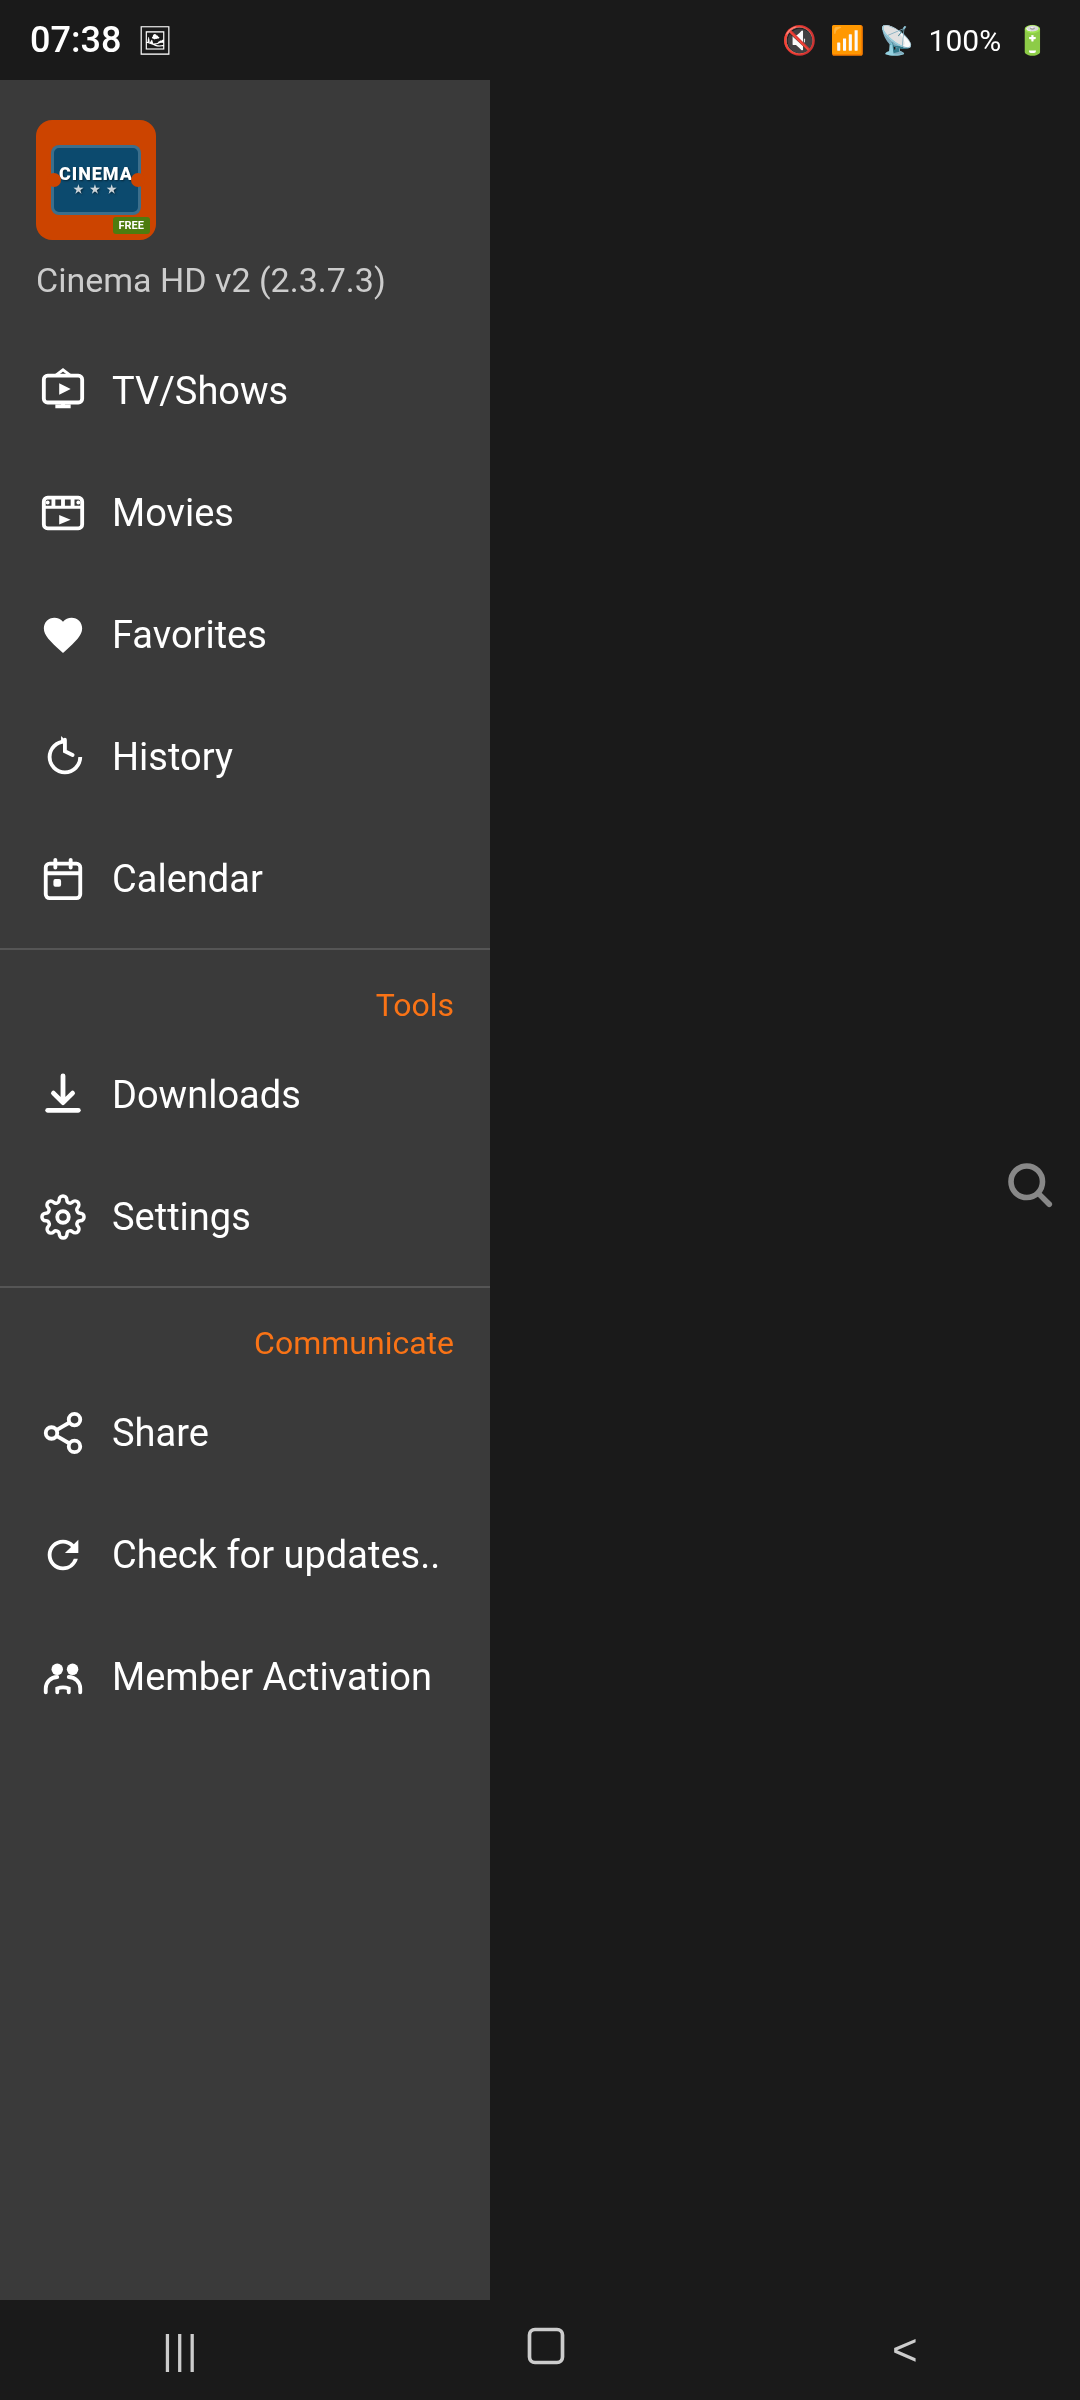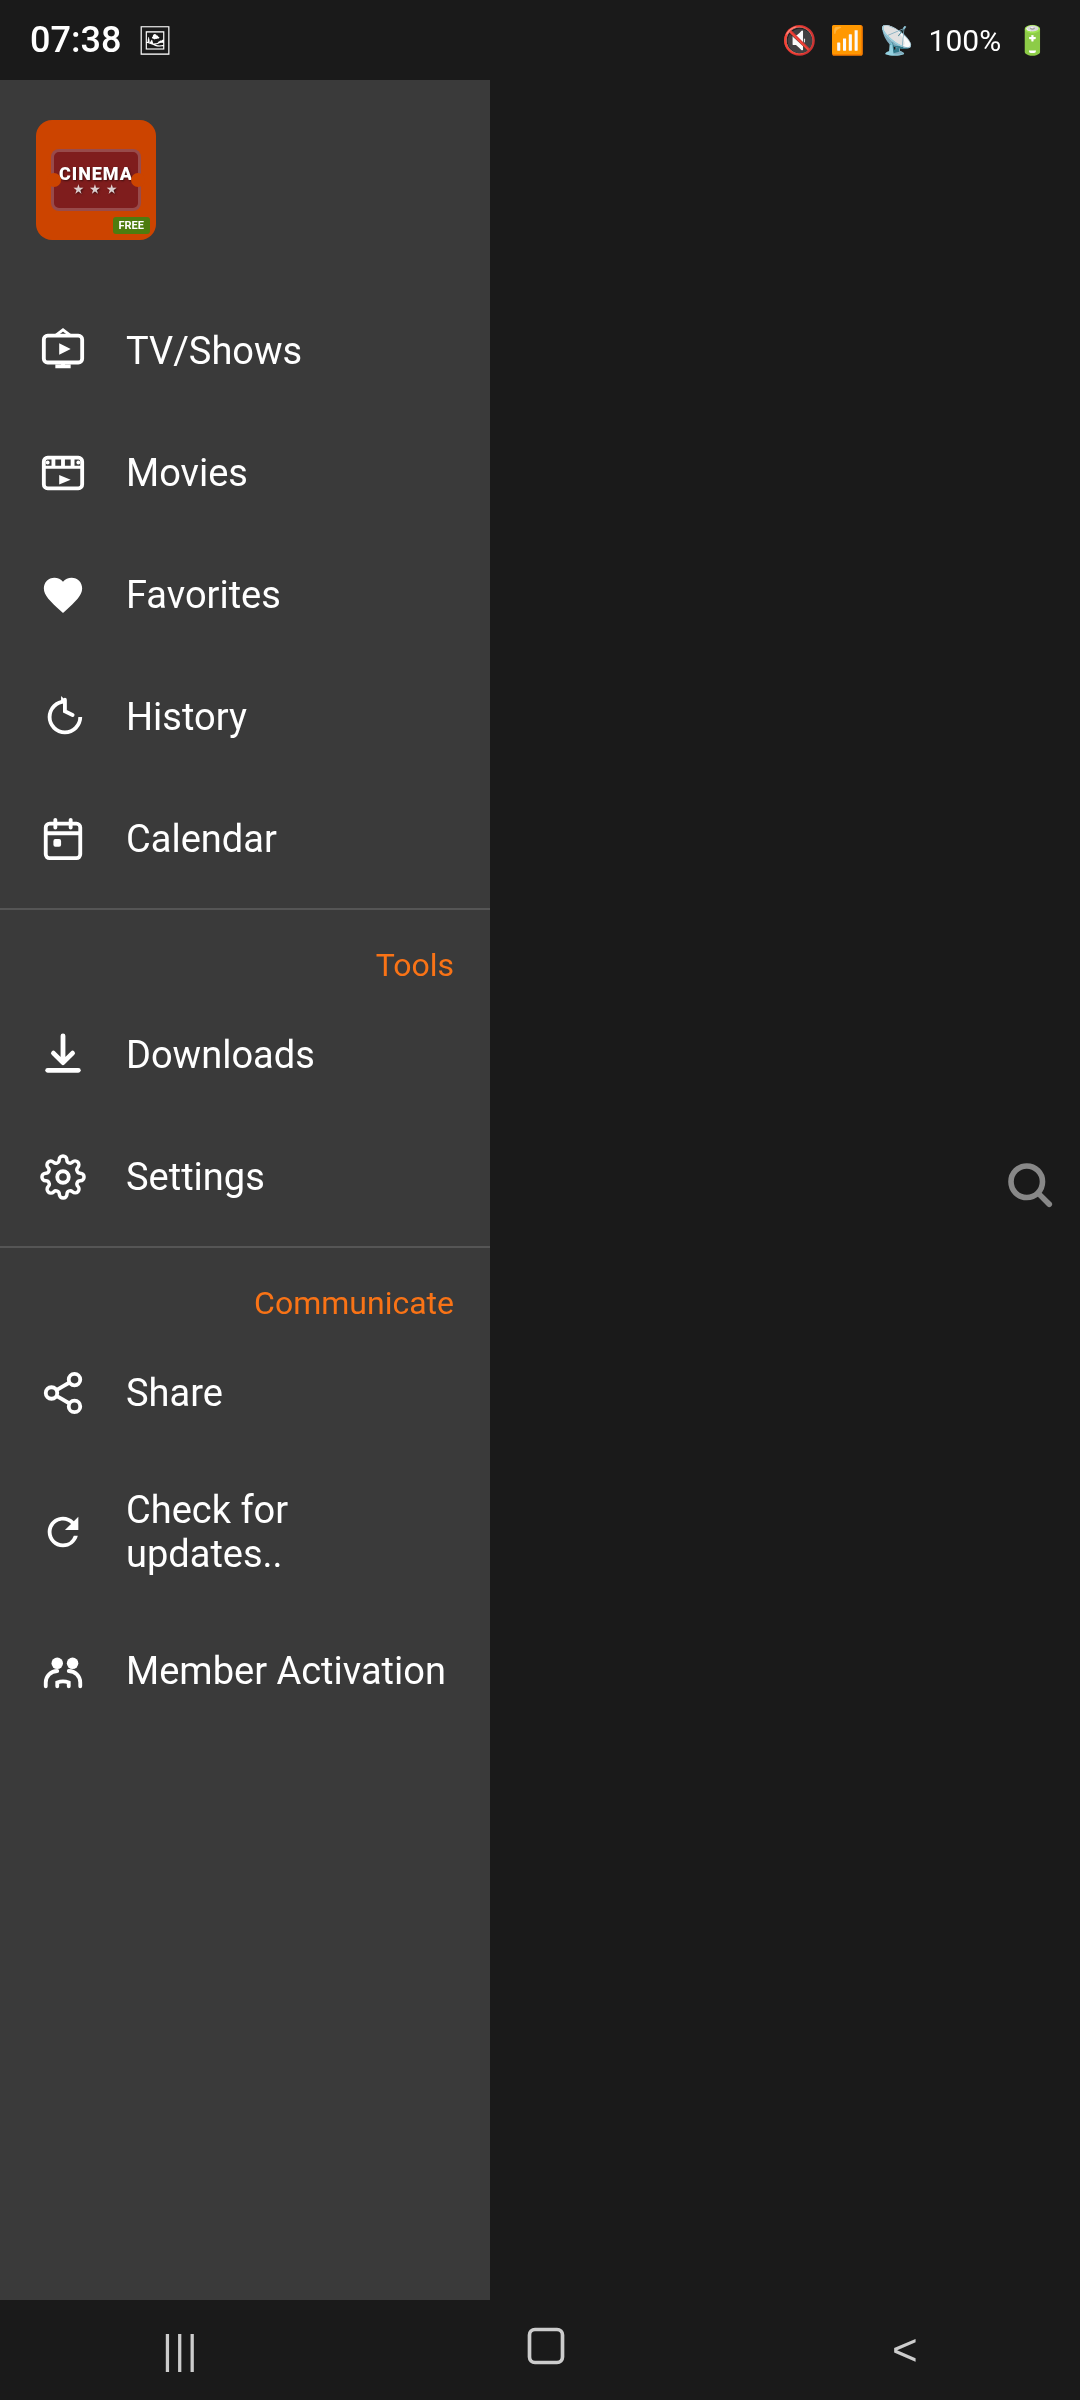--- a/index.html
+++ b/index.html
@@ -81,22 +81,22 @@
       background: #cc4400;
       width: 100%;
       height: 100%;
       display: flex;
       flex-direction: column;
       align-items: center;
       justify-content: center;
     }
     .cinema-ticket {
       width: 90px;
-      height: 62px;
-      background: #7f1d1d;
+      height: 70px;
+      background: #0c4a6e;
       border-radius: 8px;
       display: flex;
       align-items: center;
       justify-content: center;
       position: relative;
       border: 3px solid #fff3;
     }
     .cinema-ticket::before,
     .cinema-ticket::after {
       content: '';
@@ -134,21 +134,21 @@
       color: #cccccc;
       font-size: 34px;
     }
 
     
     .nav-item {
       display: flex;
       align-items: center;
       padding: 34px 36px;
       cursor: pointer;
-      gap: 36px;
+      gap: 22px;
     }
     .nav-icon {
       width: 54px;
       height: 54px;
       display: flex;
       align-items: center;
       justify-content: center;
       color: #ffffff;
       font-size: 42px;
       flex-shrink: 0;
@@ -247,20 +247,21 @@
         <div class="app-logo-inner">
           <div class="cinema-ticket">
             <div class="cinema-text">
               <div style="font-size:18px;letter-spacing:1px;color:white;font-weight:900;">CINEMA</div>
               <div style="font-size:11px;color:#ffffffcc;letter-spacing:2px;">★ ★ ★</div>
             </div>
           </div>
           <div class="free-badge">FREE</div>
         </div>
       </div>
+      <div class="app-version">Cinema HD v2 (2.3.7.3)</div>
     </div>
 
     <div class="nav-item">
       <div class="nav-icon">
         <svg width="46" height="46" viewBox="0 0 24 24" class="svg-icon">
           <rect x="2" y="4" width="20" height="14" rx="2" fill="none" stroke="white" stroke-width="2"></rect>
           <polyline points="8,4 12,1 16,4" fill="none" stroke="white" stroke-width="1.5"></polyline>
           <line x1="8" y1="20" x2="16" y2="20" stroke="white" stroke-width="2"></line>
           <line x1="12" y1="18" x2="12" y2="20" stroke="white" stroke-width="2"></line>
           <polygon points="10,8 10,14 16,11" fill="white"></polygon>

